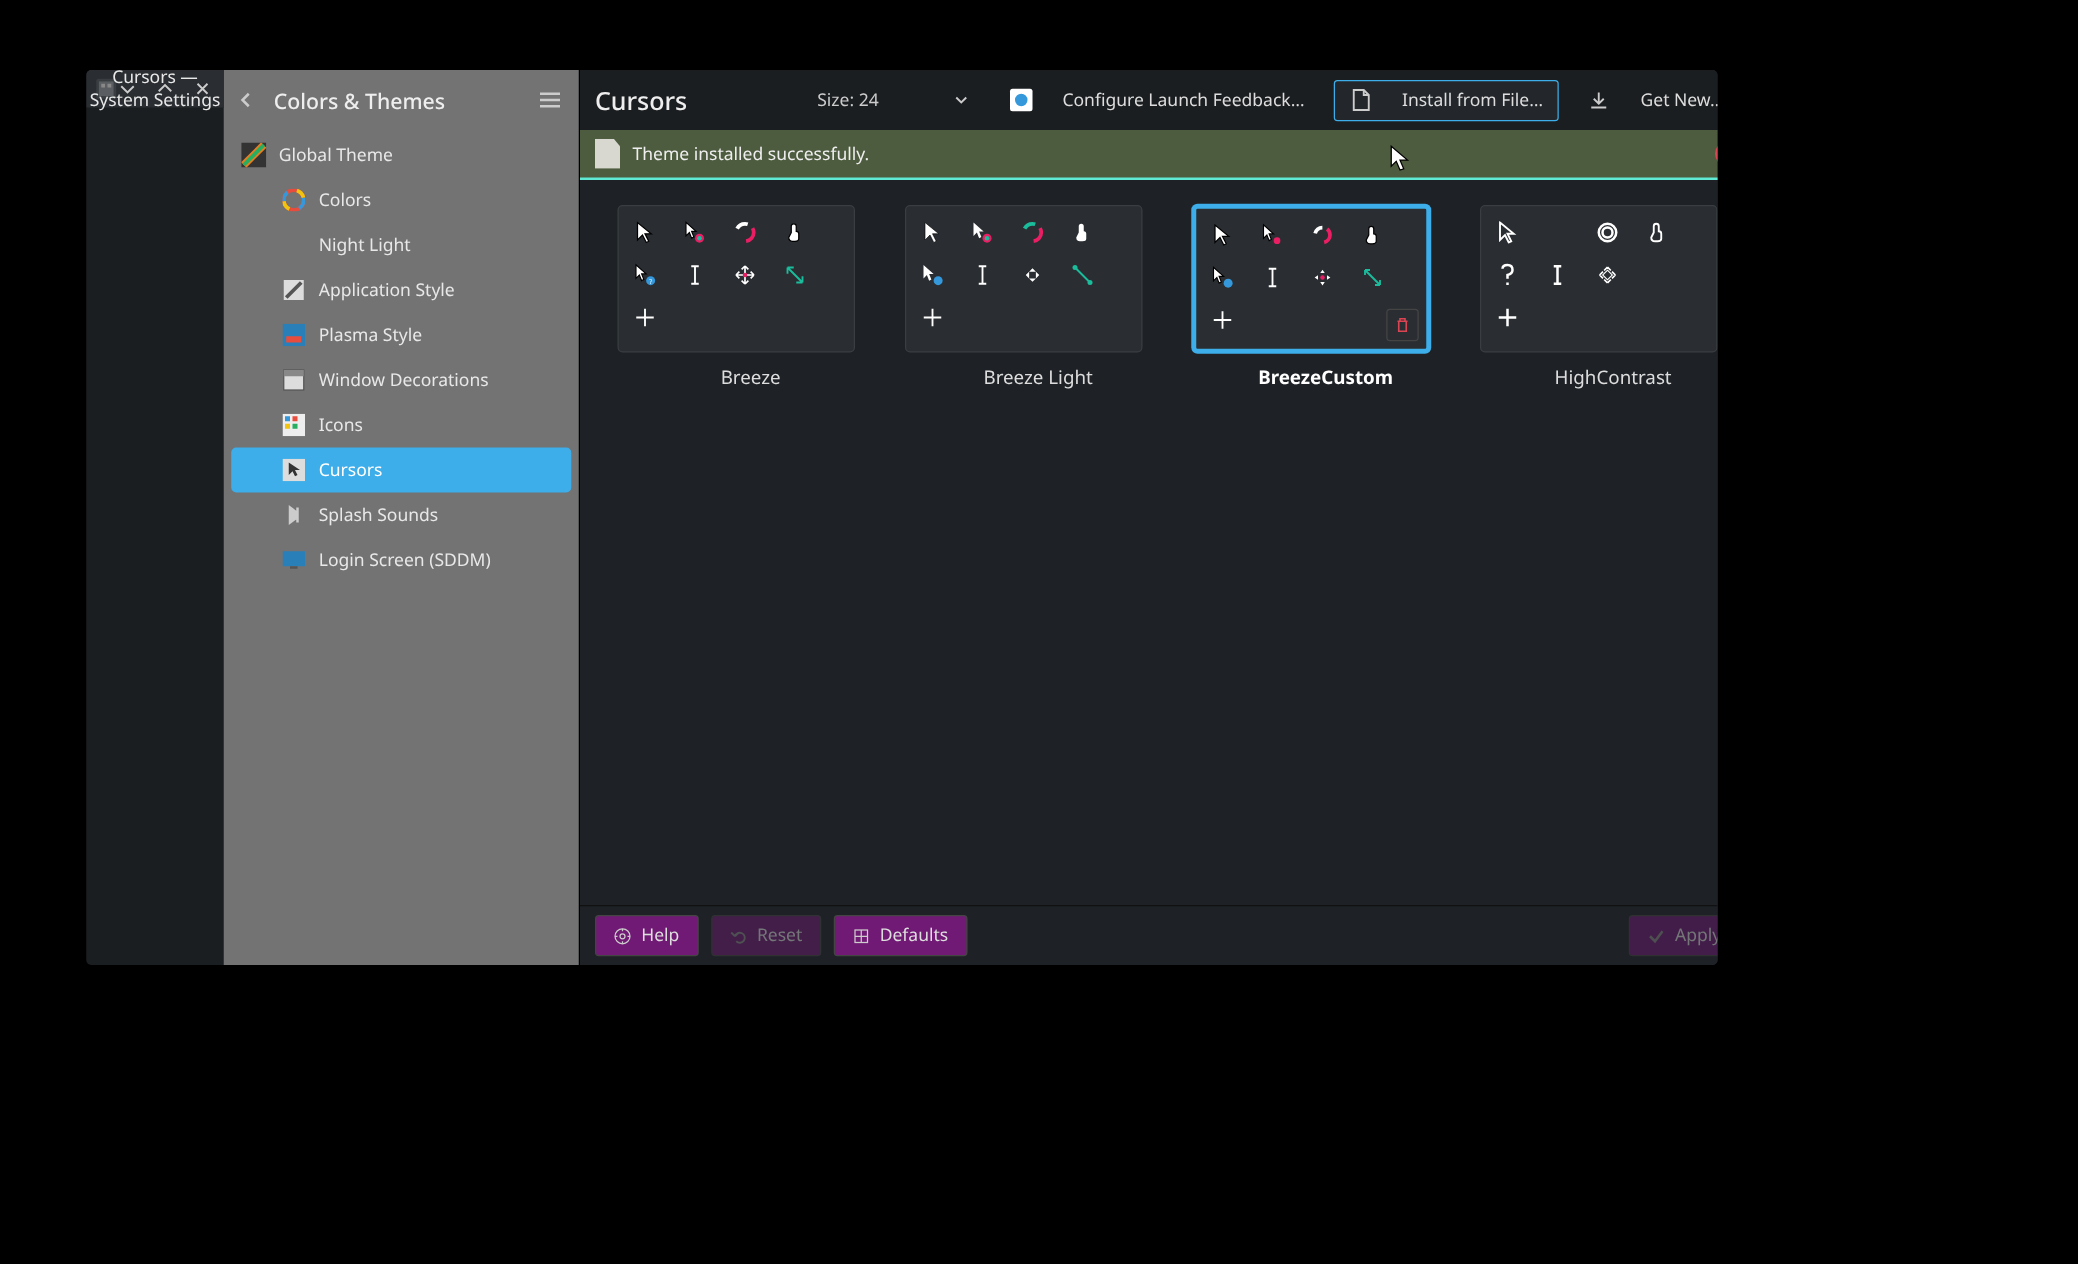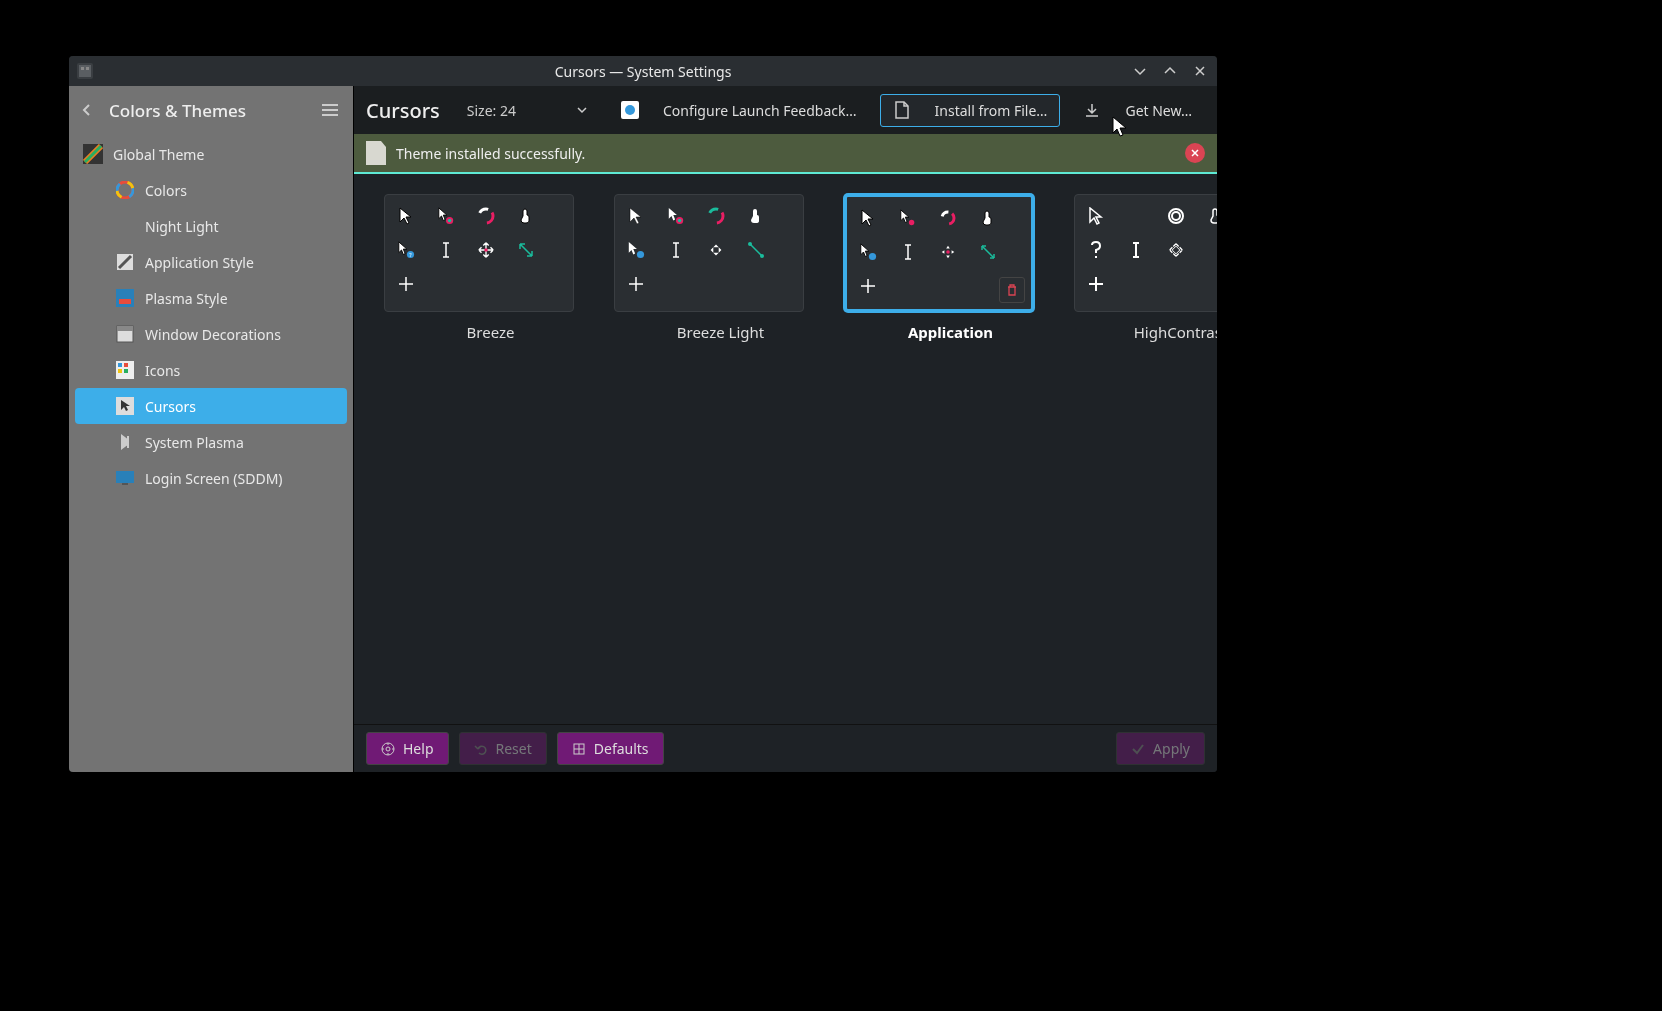--- a/index.html
+++ b/index.html
@@ -9,26 +9,25 @@
       font-size: 14px;
       color: #e8e8e8;
       width: 1662px;
       height: 1011px;
       position: relative;
     }
     .window {
       position: absolute;
       left: 69px;
       top: 56px;
-      width: 1148px;
+      width: 1305px;
       height: 716px;
       background: #1b1e20;
       border-radius: 4px;
       display: flex;
-      flex-direction: column;
       overflow: hidden;
     }
     
     .titlebar {
       height: 30px;
       background: #2a2e32;
       display: flex;
       align-items: center;
       padding: 0 8px;
       position: relative;
@@ -332,21 +331,21 @@
               </svg>
             </div>
           <span>Cursors</span>
         </div>
         <div class="sidebar-item indent">
           <div class="ic">
               <svg width="18" height="18" viewBox="0 0 18 18">
                 <path d="M6 3 V15 L10 12 V6 Z M12 3 V15" stroke="#ccc" stroke-width="2" fill="#ccc"></path>
               </svg>
             </div>
-          <span>System Plasma</span>
+          <span>Splash Sounds</span>
         </div>
         <div class="sidebar-item indent">
           <div class="ic">
               <svg width="18" height="18" viewBox="0 0 18 18">
                 <rect width="18" height="12" y="2" fill="#2980b9"></rect>
                 <rect x="6" y="14" width="6" height="2" fill="#555"></rect>
               </svg>
             </div>
           <span>Login Screen (SDDM)</span>
         </div>
@@ -586,21 +585,21 @@
                     <path d="M9 2 V16 M2 9 H16" stroke="#fff" stroke-width="1.5"></path>
                   </svg>
                 </div>
             </div>
             <div class="del-btn">
                 <svg width="14" height="14" viewBox="0 0 14 14">
                   <path d="M3 4 H11 M5 4 V2 H9 V4 M4 4 V12 H10 V4" stroke="#da4453" stroke-width="1.3" fill="none"></path>
                 </svg>
               </div>
           </div>
-          <div class="theme-name">Application</div>
+          <div class="theme-name">BreezeCustom</div>
         </div>
 
         <div class="theme-card">
           <div class="preview">
             <div class="prow">
               <div class="pcursor">
                   <svg width="16" height="18" viewBox="0 0 16 18">
                     <path d="M2 1 L2 15 L6 11 L9 17 L11 16 L8 10 L13 10 Z" fill="none" stroke="#fff" stroke-width="1.5"></path>
                   </svg>
                 </div>

